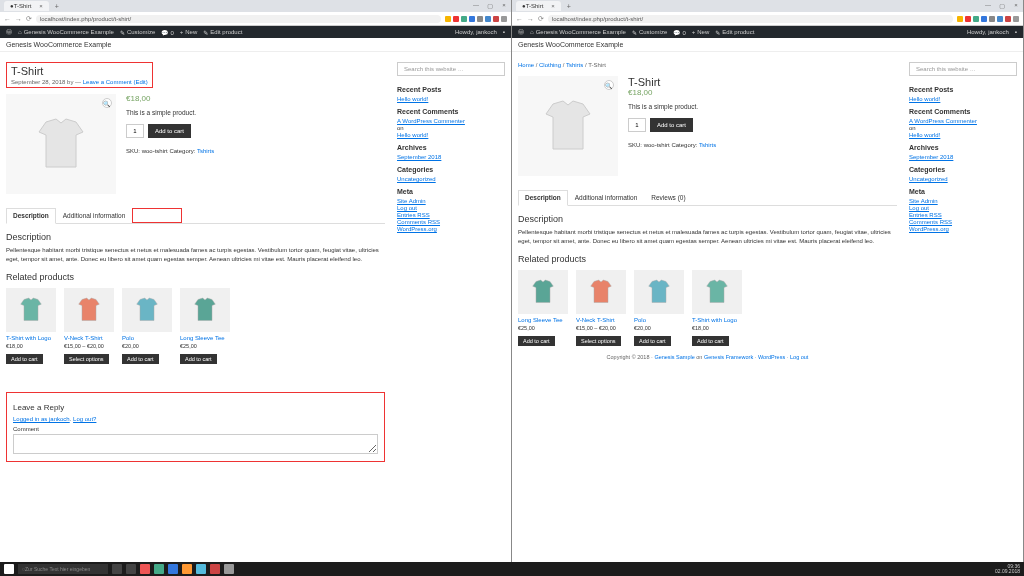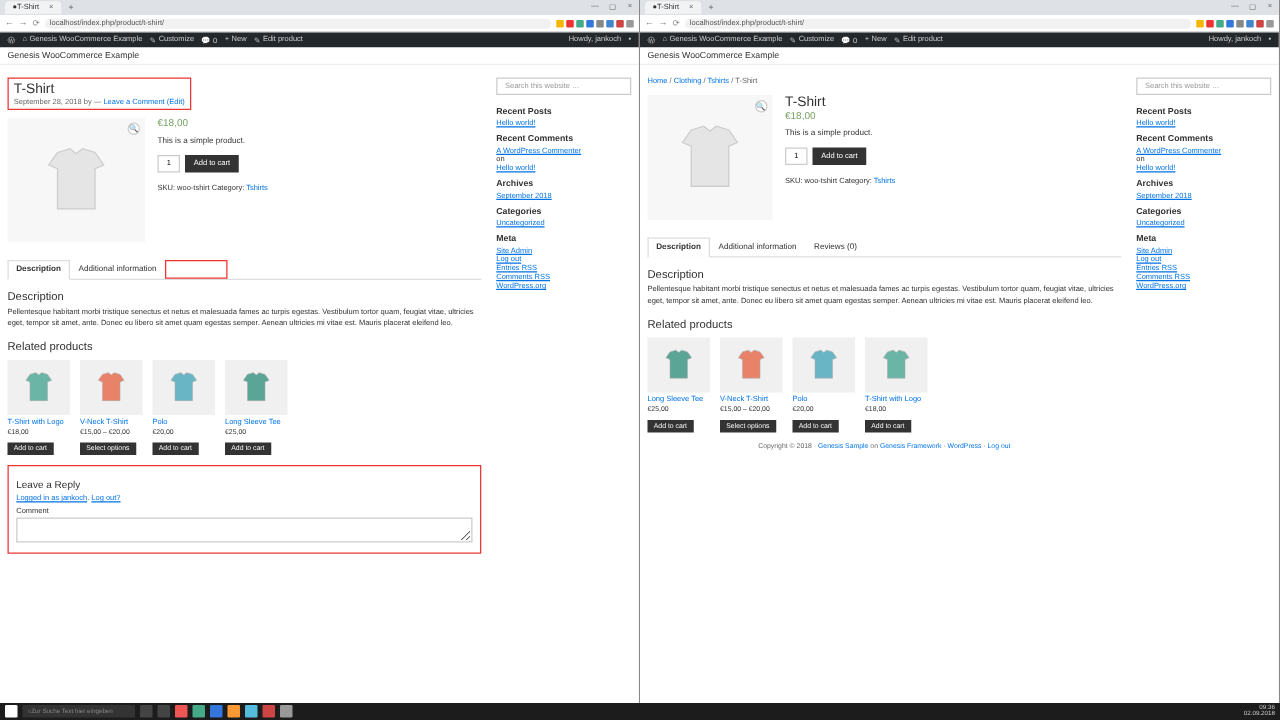--- a/index.html
+++ b/index.html
@@ -51,21 +51,21 @@
 .related { display: flex; gap: 8px; margin-top: 6px; flex-wrap: wrap; }
 .rel-item { width: 50px; }
 .rel-img { width: 50px; height: 44px; background: #f0f0f0; display: flex; align-items: center; justify-content: center; margin-bottom: 3px; }
 .rel-title { font-size: 6px; color: #0073e6; }
 .rel-price { font-size: 5.5px; color: #333; margin: 2px 0; }
 .rel-btn { background: #333; color: #fff; font-size: 5.5px; padding: 2px 5px; border: none; margin-top: 3px; }
 .search-box { border: 1px solid #ccc; padding: 3px 6px; font-size: 6px; color: #999; margin-bottom: 10px; }
 .widget-title { font-size: 7px; font-weight: bold; margin: 6px 0 3px; }
 .widget a { font-size: 6px; color: #0073e6; display: block; margin: 1px 0; text-decoration: underline; }
 .widget .txt { font-size: 6px; }
-.comment-sec { margin-top: 8px; padding: 6px; }
+.comment-sec { margin-top: 28px; padding: 6px; }
 .comment-form-label { font-size: 6px; margin-top: 4px; }
 .comment-textarea { width: 100%; height: 20px; border: 1px solid #ccc; margin-top: 2px; }
 .link { color: #0073e6; text-decoration: underline; }
 .footer { font-size: 5.5px; text-align: center; color: #666; padding: 8px 0; }
 .footer a { color: #0073e6; }
 .breadcrumb { font-size: 6px; color: #666; margin-bottom: 8px; }
 .breadcrumb a { color: #0073e6; }
 .taskbar { position: fixed; bottom: 0; left: 0; width: 1024px; height: 14px; background: #1c1c1c; display: flex; align-items: center; padding: 0 4px; gap: 4px; }
 .taskbar .tb-item { width: 10px; height: 10px; border-radius: 1px; }
 .taskbar .search { width: 90px; height: 10px; background: #333; color: #888; font-size: 5px; padding: 0 4px; display: flex; align-items: center; }

